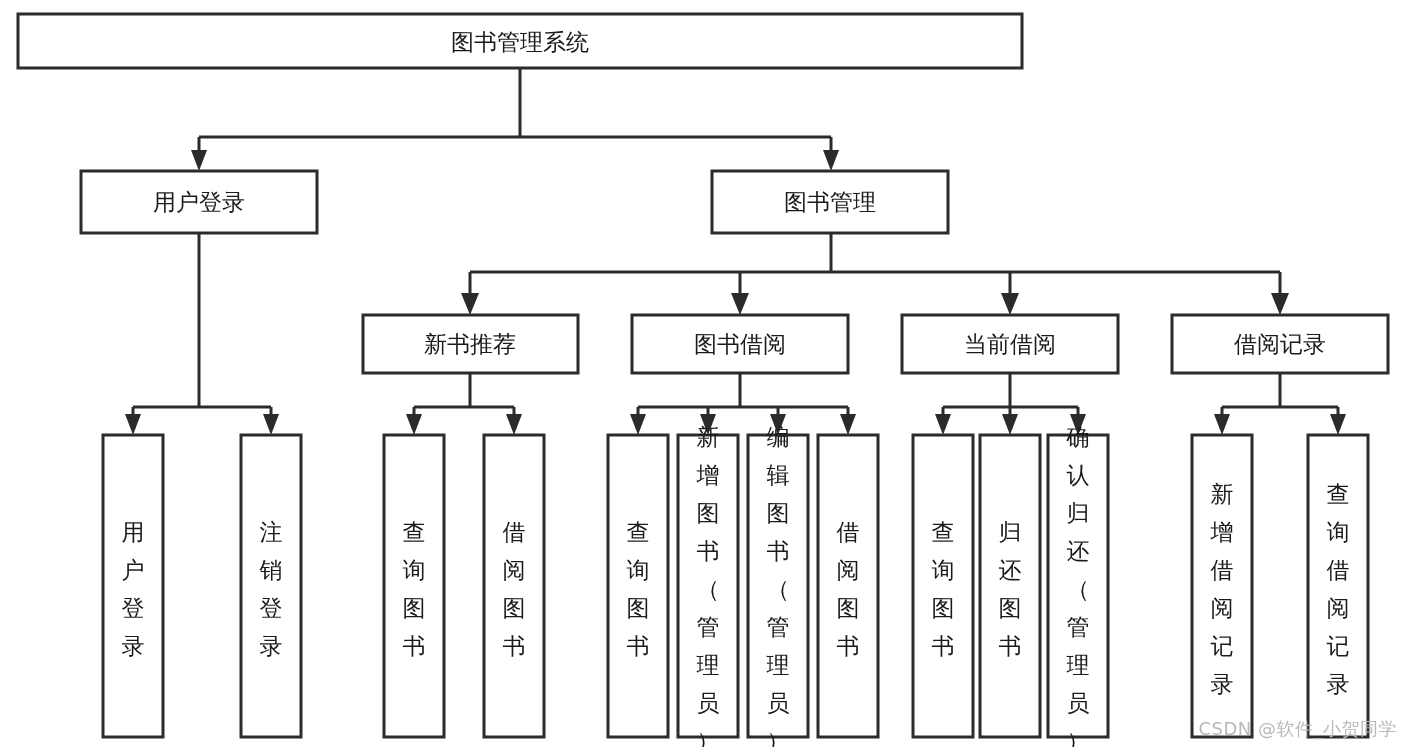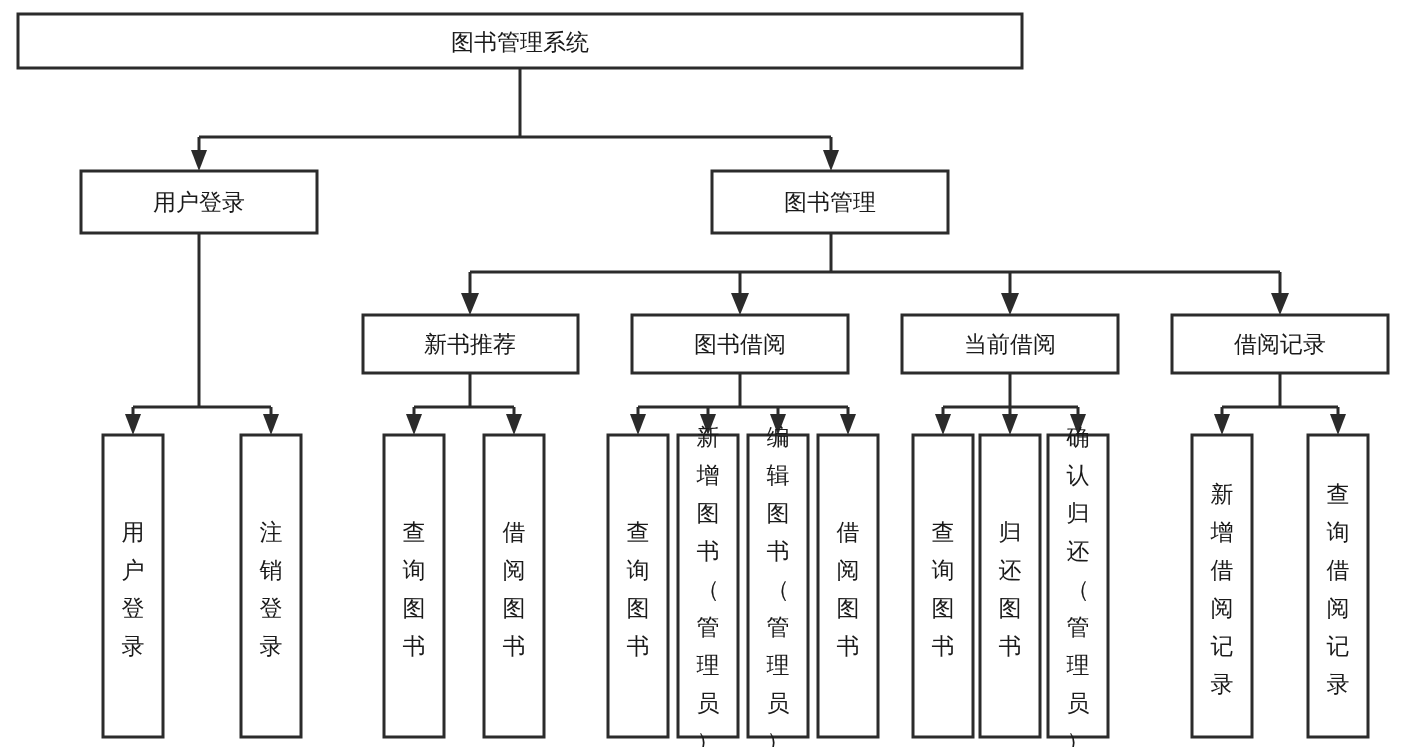--- a/index.html
+++ b/index.html
@@ -241,14 +241,15 @@
       <text class="node-label-v" x="1222" y="0"><tspan x="1222" y="501.64">新</tspan><tspan x="1222" y="539.64">增</tspan><tspan x="1222" y="577.64">借</tspan><tspan x="1222" y="615.64">阅</tspan><tspan x="1222" y="653.64">记</tspan><tspan x="1222" y="691.64">录</tspan></text>
     </g>
 
     <g>
       <rect class="node-box" x="1308" y="435" width="60" height="302"></rect>
       <text class="node-label-v" x="1338" y="0"><tspan x="1338" y="501.64">查</tspan><tspan x="1338" y="539.64">询</tspan><tspan x="1338" y="577.64">借</tspan><tspan x="1338" y="615.64">阅</tspan><tspan x="1338" y="653.64">记</tspan><tspan x="1338" y="691.64">录</tspan></text>
     </g>
 
   </svg>
 
+  <div class="watermark-text">CSDN @软件_小贺同学</div>
 
 </div>
 
 </body></html>

